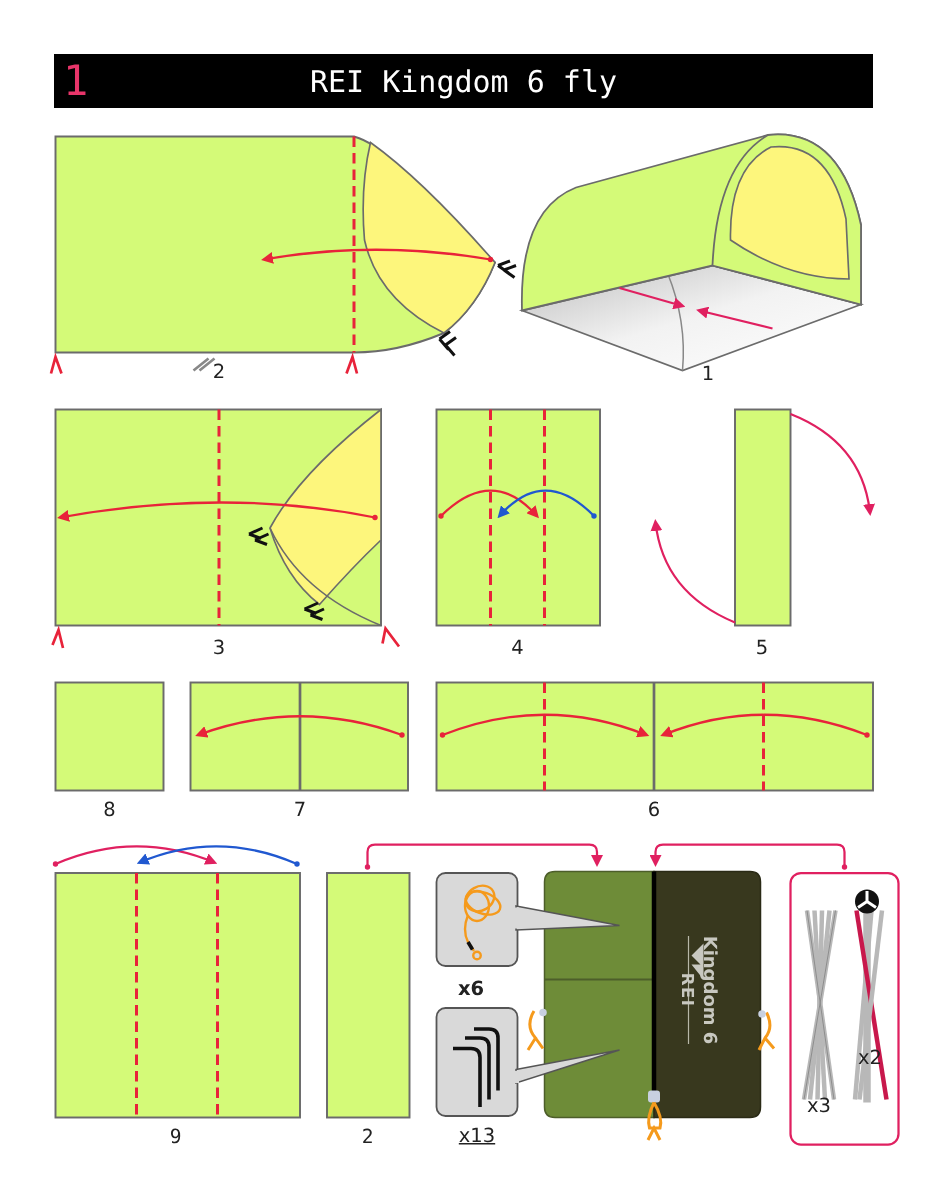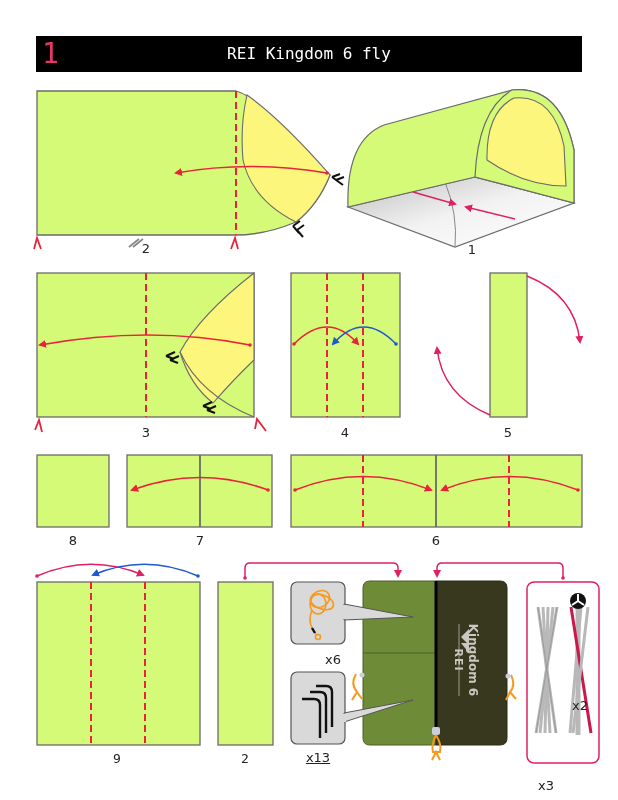--- a/index.html
+++ b/index.html
@@ -1,19 +1,19 @@
 <!DOCTYPE html>
 <html><head>
 <meta charset="utf-8">
 <style>
   html, body { margin: 0; padding: 0; background: #ffffff; }
   body { width: 618px; height: 800px; position: relative; overflow: hidden; font-family: "DejaVu Sans", sans-serif; }
   .title-bar { position: absolute; left: 36px; top: 36px; width: 546px; height: 36px; background: #000; }
   .title-num { position: absolute; left: 6px; top: 0; height: 36px; line-height: 36px; font-family: "DejaVu Sans Mono", monospace; font-size: 28px; color: #e8356a; }
-  .title-text { position: absolute; left: 0; right: 0; top: 0; height: 40px; line-height: 36px; text-align: center; font-family: "DejaVu Sans Mono", monospace; font-size: 16px; color: #ffffff; }
+  .title-text { position: absolute; left: 0; right: 0; top: 0; height: 40px; line-height: 36px; text-align: center; font-family: "DejaVu Sans Mono", monospace; font-size: 20px; color: #ffffff; }
   svg.art { position: absolute; left: 0; top: 0; }
   .lbl { position: absolute; font-family: "DejaVu Sans Mono", monospace; font-size: 13px; color: #222; transform: translateX(-50%); white-space: nowrap; }
   .lbl.sans { font-family: "DejaVu Sans", sans-serif; }
 </style>
 </head>
 <body>
 
 <div class="title-bar">
   <span class="title-num">1</span>
   <span class="title-text">REI Kingdom 6 fly</span>
@@ -204,19 +204,19 @@
 <div class="lbl sans" style="left:472px; top:242px;">1</div>
 <div class="lbl sans" style="left:146px; top:425px;">3</div>
 <div class="lbl sans" style="left:345px; top:425px;">4</div>
 <div class="lbl sans" style="left:508px; top:425px;">5</div>
 <div class="lbl sans" style="left:73px; top:533px;">8</div>
 <div class="lbl sans" style="left:200px; top:533px;">7</div>
 <div class="lbl sans" style="left:436px; top:533px;">6</div>
 <div class="lbl" style="left:117px; top:751px;">9</div>
 <div class="lbl" style="left:245px; top:751px;">2</div>
 
-<div class="lbl sans" style="left:333px; top:652px;">x6</div>
+<div class="lbl sans" style="left:314px; top:652px;font-weight:bold;">x6</div>
 <div class="lbl sans" style="left:318px; top:750px;text-decoration:underline;">x13</div>
-<div class="lbl sans" style="left:546px; top:778px;">x3</div>
+<div class="lbl sans" style="left:546px; top:730px;">x3</div>
 <div class="lbl sans" style="left:580px; top:698px;">x2</div>
 
 <div style="position:absolute; left:473px; top:660px; transform:translate(-50%,-50%) rotate(90deg); white-space:nowrap; color:#c8c8c0; font-family:'DejaVu Sans',sans-serif; font-size:12px; font-weight:bold;">Kingdom 6</div>
 <div style="position:absolute; left:458px; top:660px; transform:translate(-50%,-50%) rotate(90deg); white-space:nowrap; color:#c8c8c0; font-family:'DejaVu Sans',sans-serif; font-size:11px; font-weight:bold; letter-spacing:1px;">REI</div>
 
 </body></html>

